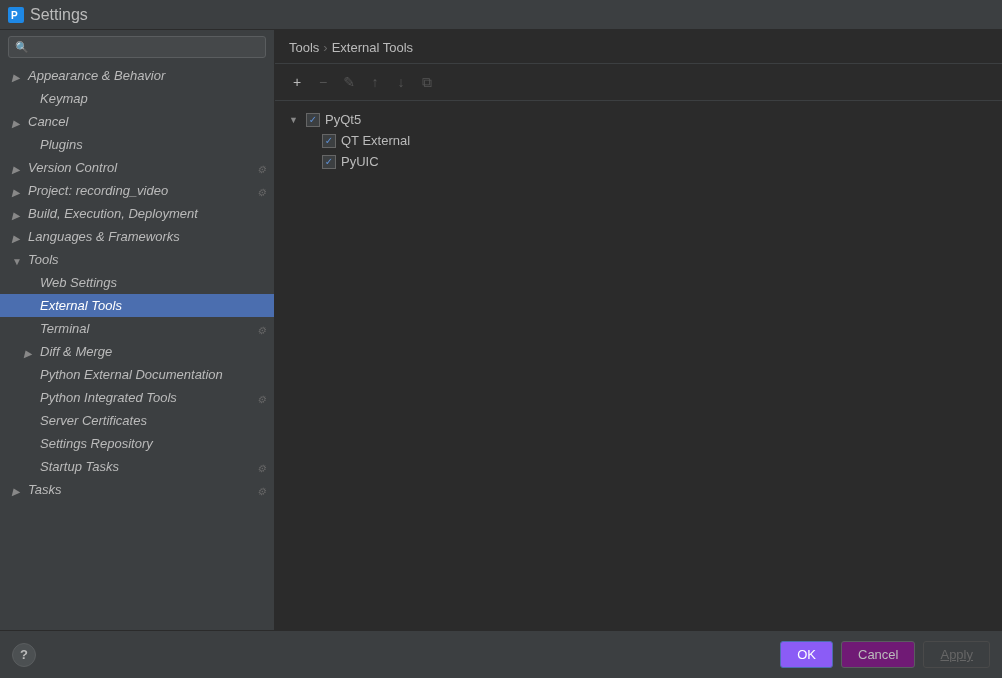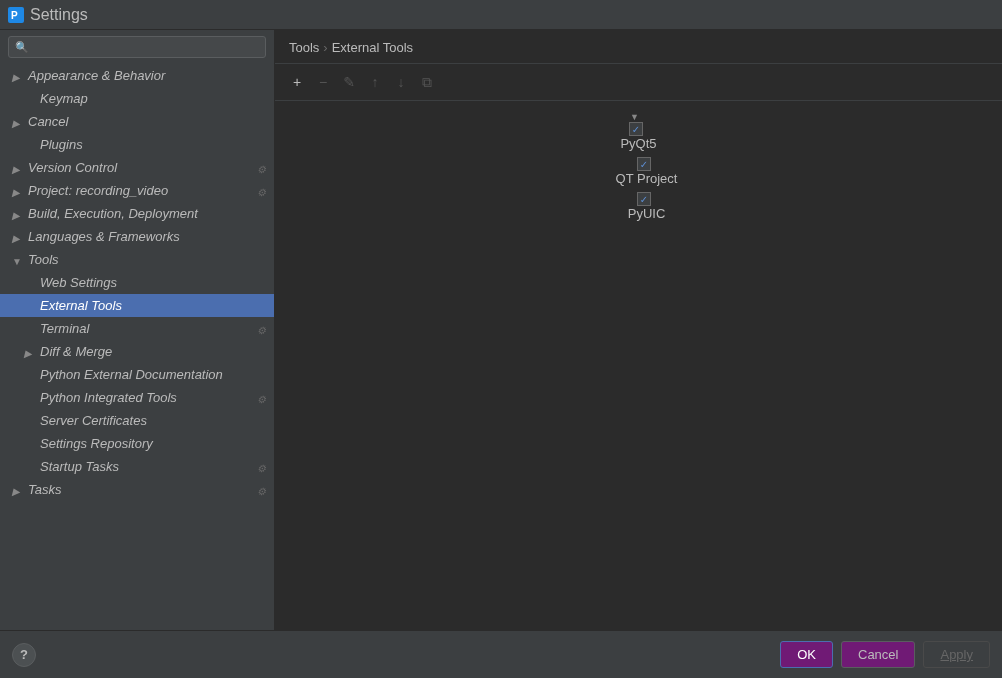--- a/index.html
+++ b/index.html
@@ -149,21 +149,20 @@
       overflow-y: auto;
     }
 
     .tree-item {
       display: flex;
       align-items: center;
       padding: 3px 4px;
       cursor: pointer;
       border-radius: 3px;
       color: #bbbbbb;
-      flex-direction: column;
     }
 
     .tree-indent-0 { padding-left: 4px; }
     .tree-indent-1 { padding-left: 20px; }
 
     .tree-arrow {
       width: 14px;
       font-size: 9px;
       color: #888;
       margin-right: 3px;
@@ -202,21 +201,21 @@
     .btn {
       padding: 5px 16px;
       border-radius: 3px;
       border: 1px solid #5a5d5f;
       cursor: pointer;
       font-size: 13px;
       color: #bbbbbb;
       background: #701a75;
     }
     .btn.primary {
-      background: #701a75;
+      background: #8b5cf6;
       border-color: #4b6eaf;
       color: #ffffff;
     }
     .btn.disabled {
       color: #666;
       cursor: default;
       background: #3c3f41;
       border-color: #4a4a4a;
       text-decoration: underline;
     }
@@ -368,21 +367,21 @@
     <div class="tree-area">
       <div id="tree-list">
           <div class="tree-item tree-indent-0">
             <span class="tree-arrow expanded"></span>
             <div class="tree-checkbox checked"></div>
             <span class="tree-label">PyQt5</span>
           </div>
           <div class="tree-item tree-indent-1">
             <span class="tree-arrow"></span>
             <div class="tree-checkbox checked"></div>
-            <span class="tree-label">QT Project</span>
+            <span class="tree-label">QT External</span>
           </div>
           <div class="tree-item tree-indent-1">
             <span class="tree-arrow"></span>
             <div class="tree-checkbox checked"></div>
             <span class="tree-label">PyUIC</span>
           </div>
         </div>
     </div>
   </div>
 </div>

